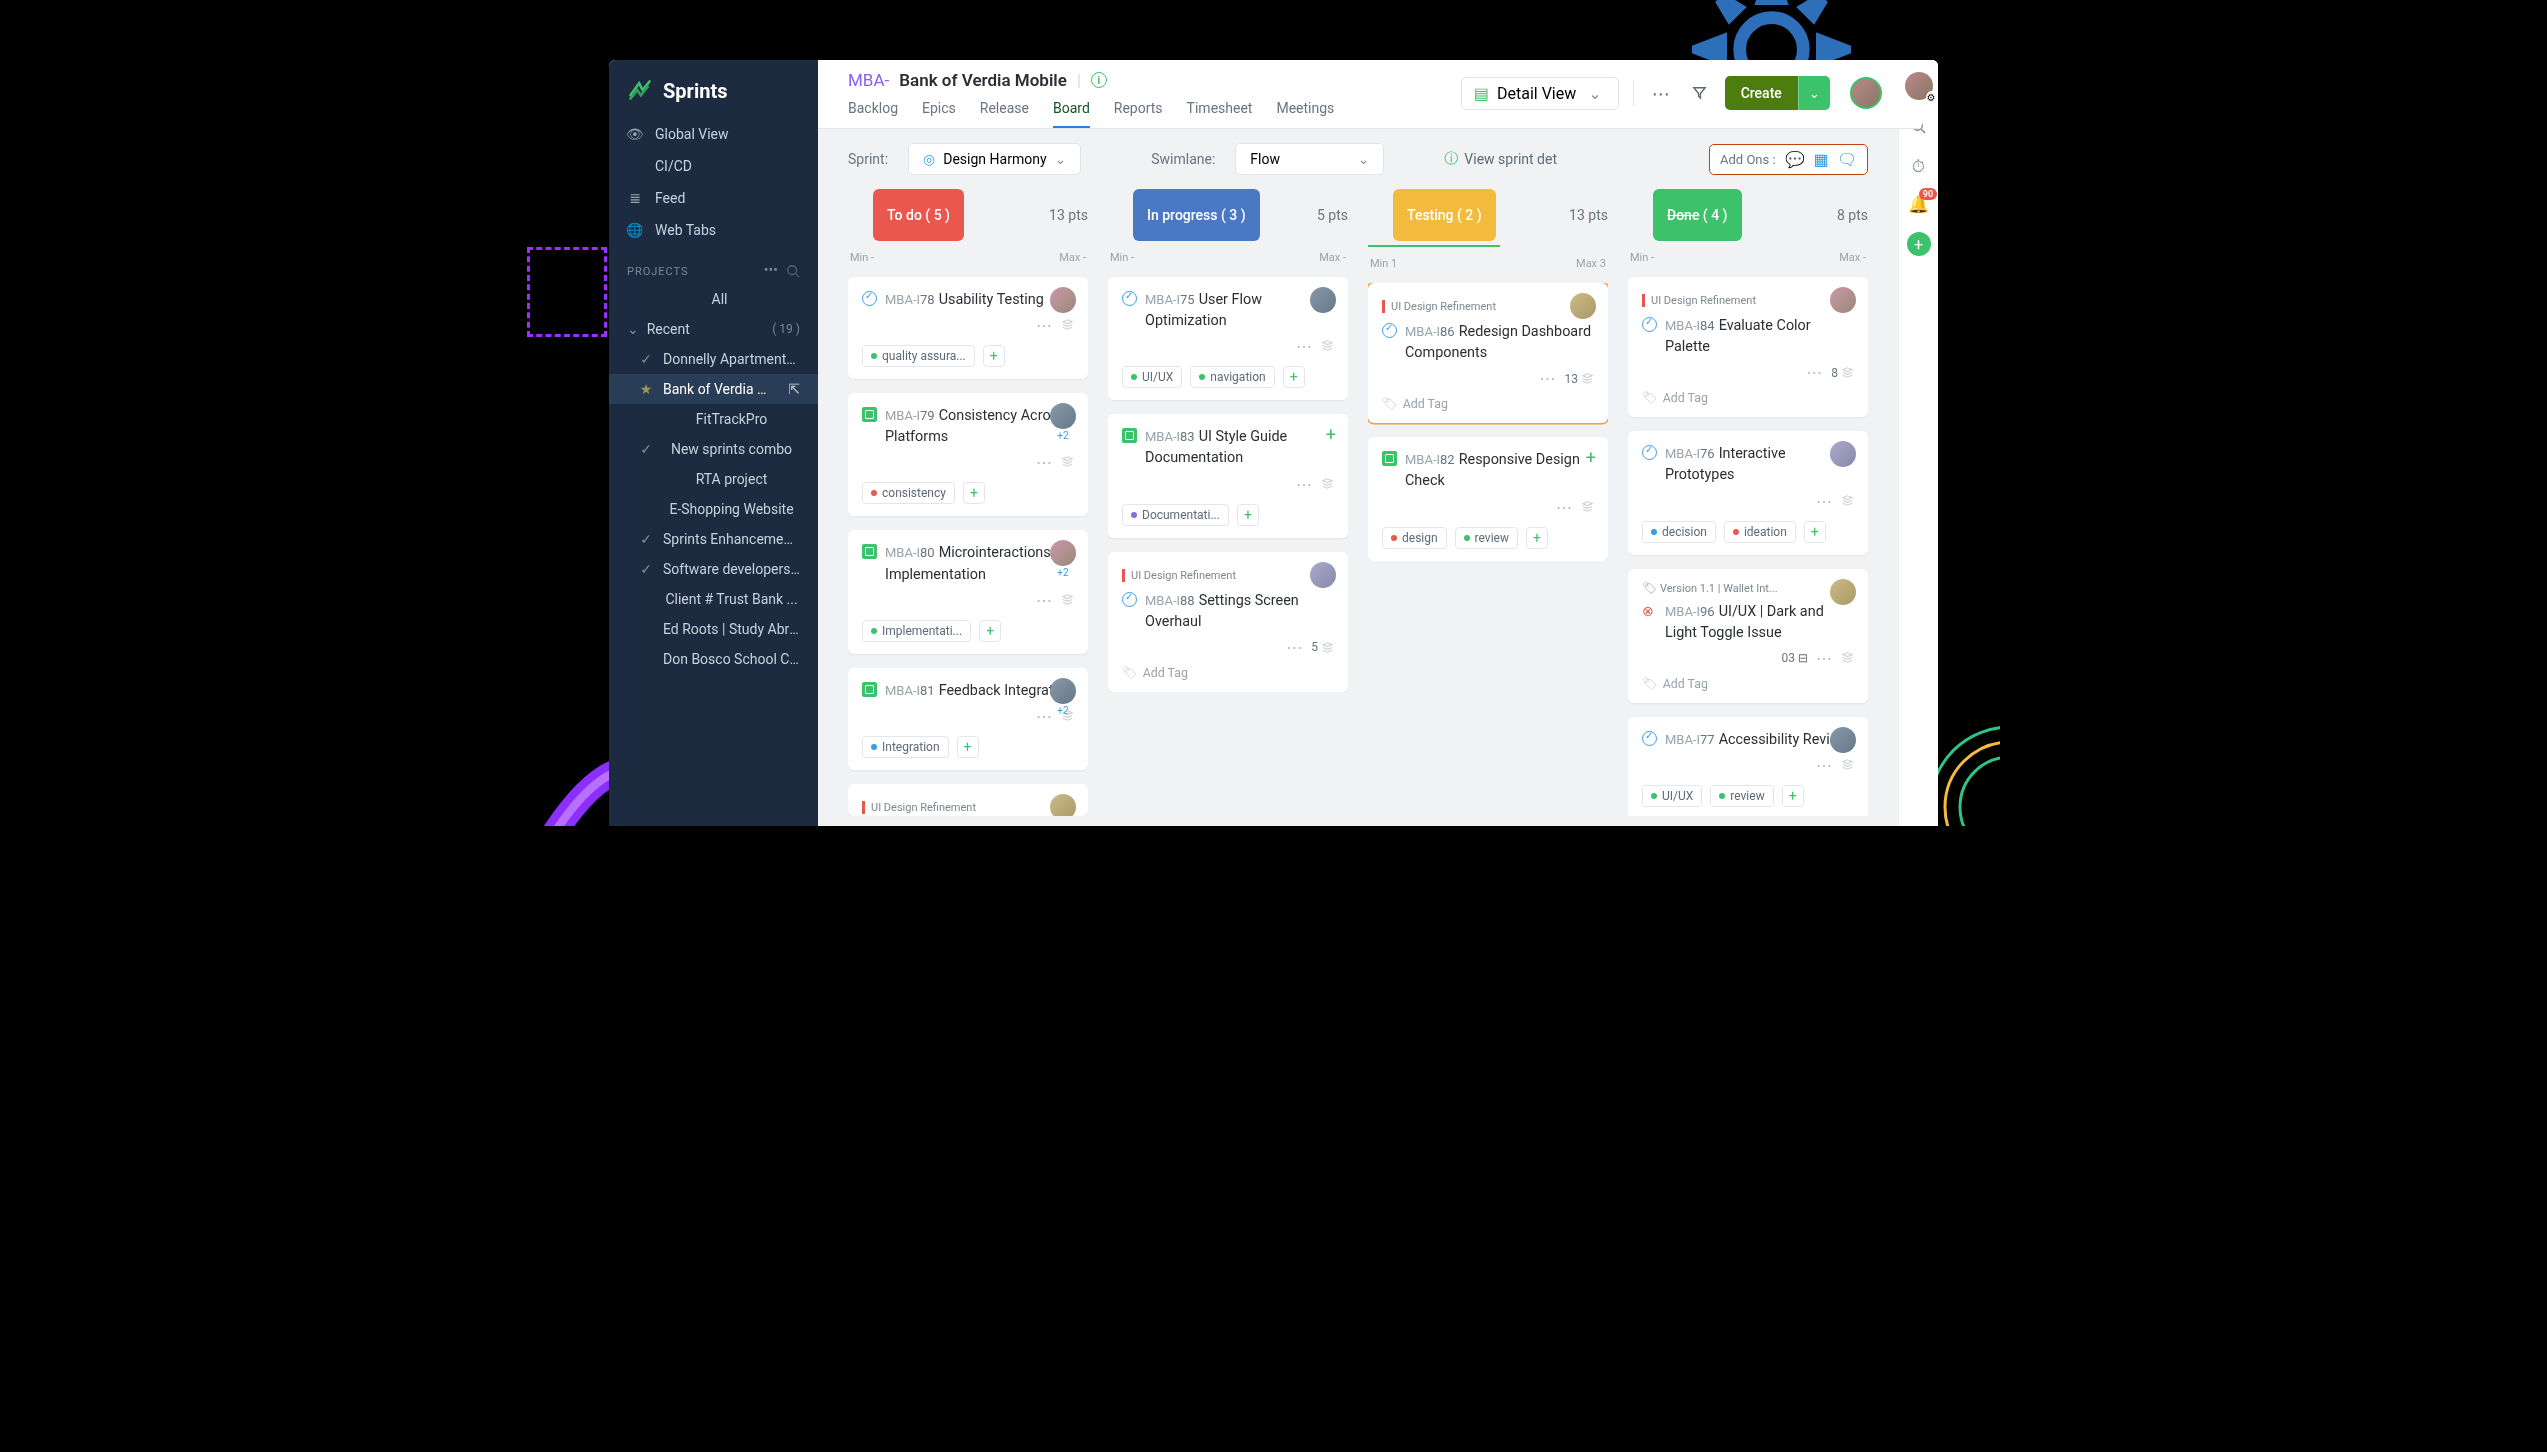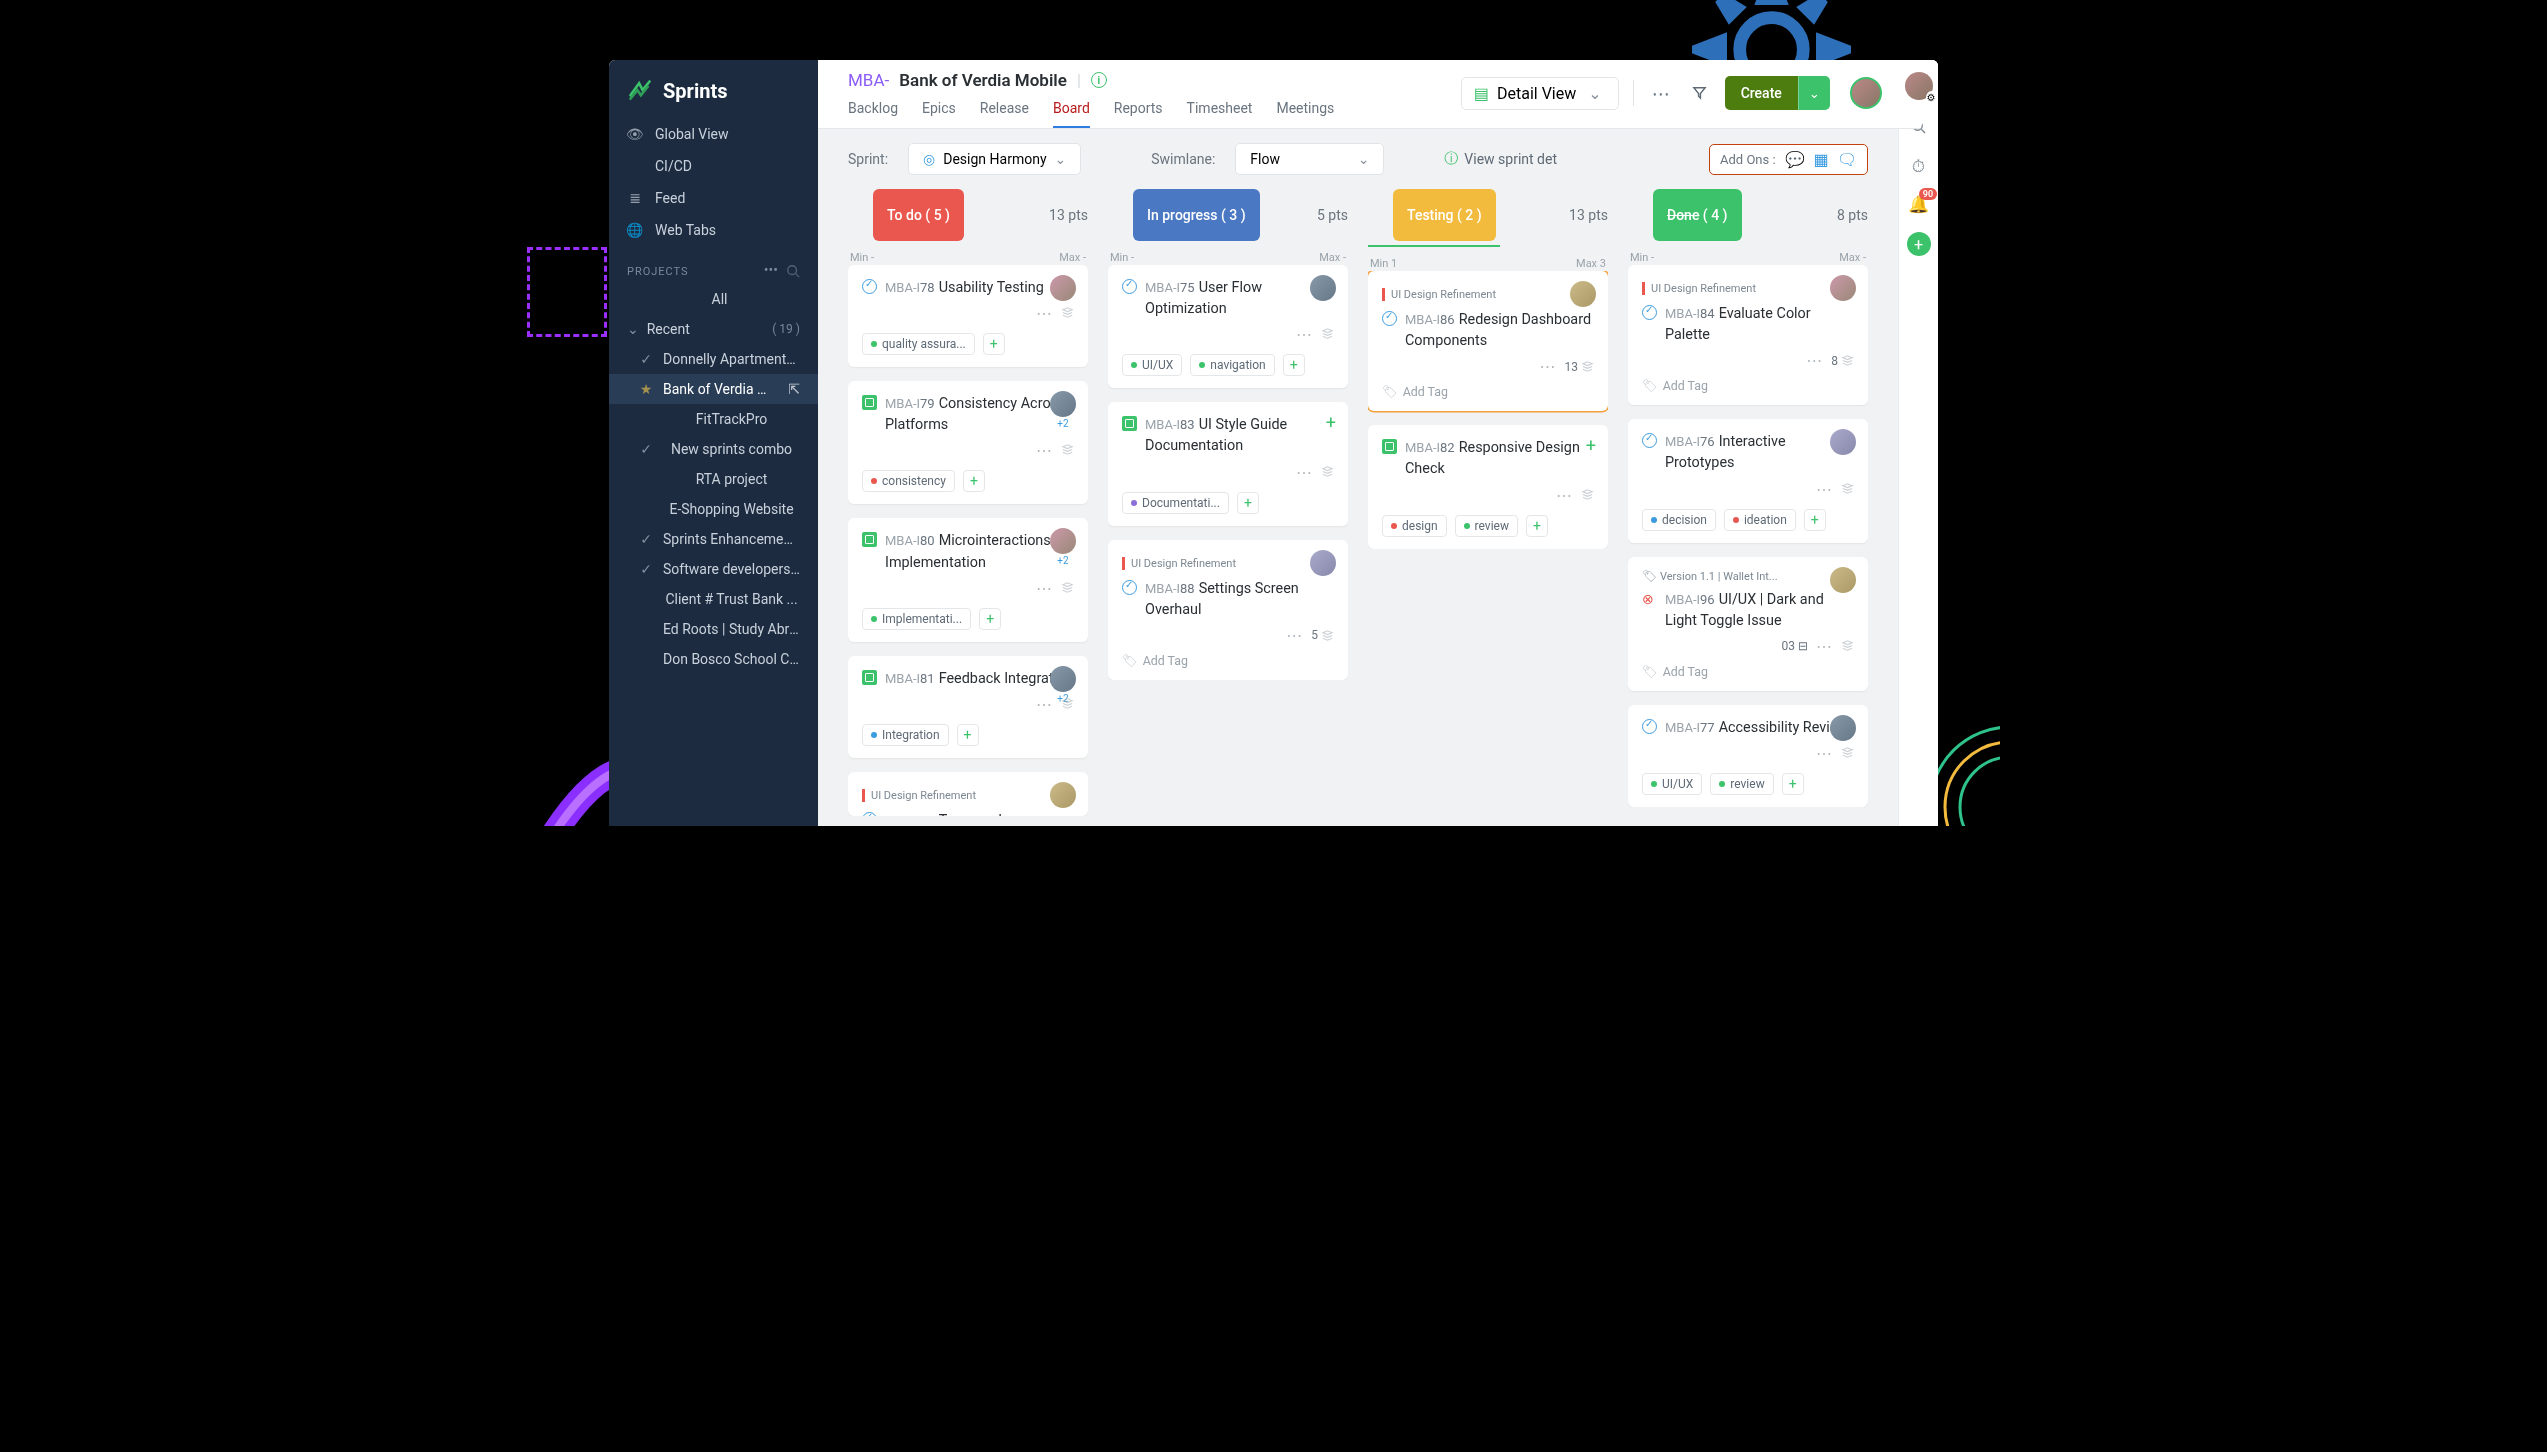--- a/index.html
+++ b/index.html
@@ -39,21 +39,21 @@
 .main { flex:1; display:flex; flex-direction:column; min-width:0; background:#f1f2f3; position:relative; }
 .topbar { background:#fff; border-bottom:1px solid #e5e7ea; position:relative; }
 .topbar::after { content:""; position:absolute; right:-40px; top:0; bottom:-1px; width:80px; background:#fff; transform:skewX(-28deg); border-bottom:1px solid #e5e7ea; }
 .title-row { display:flex; align-items:center; gap:10px; padding:10px 30px 2px; }
 .title-prefix { color:#8b5cf6; font-size:17px; }
 .title-main { font-size:17px; font-weight:600; color:#2a2f34; }
 .title-divider { color:#d4d8db; }
 .title-info { width:16px; height:16px; border:1.5px solid #3cc26b; border-radius:50%; display:flex; align-items:center; justify-content:center; color:#3cc26b; font-size:10px; font-weight:700; }
 .tabs-row { display:flex; gap:24px; padding:0 30px; }
 .tab { padding:8px 0 10px; color:#6a7580; font-size:14px; cursor:pointer; border-bottom:2px solid transparent; }
-.tab.active { color:#b91c1c; border-bottom-color:#2f7de1; }
+.tab.active { color:#14532d; border-bottom-color:#2f7de1; }
 
 .actionbar { position:absolute; top:6px; right:0; display:flex; align-items:center; gap:14px; padding:10px 16px; z-index:5; }
 .view-sel { display:flex; align-items:center; gap:8px; border:1px solid #e1e4e7; border-radius:5px; padding:6px 12px; background:#fff; cursor:pointer; }
 .view-sel .ico { color:#3cc26b; }
 .view-caret { color:#8a949e; padding:0 4px; }
 .icon-btn { color:#5e6a76; cursor:pointer; padding:4px; font-size:18px; }
 .action-sep { width:1px; height:26px; background:#e1e4e7; }
 .create-btn { background:#4d7c0f; color:#fff; border:none; border-radius:5px 0 0 5px; padding:9px 16px; font-size:14px; cursor:pointer; font-weight:500; }
 .create-split { display:flex; }
 .create-caret { background:#3cc26b; color:#fff; border:none; border-left:1px solid rgba(255,255,255,.3); border-radius:0 5px 5px 0; padding:9px 10px; cursor:pointer; }
@@ -74,21 +74,21 @@
 .board { flex:1; display:flex; gap:20px; padding:0 30px 10px; overflow:hidden; }
 .col { flex:1; min-width:0; display:flex; flex-direction:column; }
 .col-head { display:flex; align-items:center; justify-content:space-between; margin-bottom:6px; }
 .status-pill { padding:18px 14px; border-radius:6px; color:#fff; font-size:14px; font-weight:500;margin-left:25px; }
 .pill-todo { background:#e9574e; }
 .pill-prog { background:#4a78c3; }
 .pill-test { background:#f2bb3e; color:#fff; }
 .pill-done { background:#3cc26b; }
 .pill-done .strike { text-decoration:line-through; }
 .pts { color:#6a7580; font-size:14px; }
-.minmax { display:flex; justify-content:space-between; color:#9aa3ab; font-size:11px; padding:4px 2px 1px; }
+.minmax { display:flex; justify-content:space-between; color:#9aa3ab; font-size:11px; padding:4px 2px 13px; }
 .test-bar { height:2px; background:#3cc26b; width:55%; margin-top:-2px; margin-bottom:6px; }
 .cards { display:flex; flex-direction:column; gap:14px; overflow-y:auto; }
 
 .card { background:#fff; border-radius:6px; padding:12px 14px; box-shadow:0 1px 2px rgba(0,0,0,.06); position:relative; }
 .card.flag-orange { box-shadow:0 0 0 1.5px #f2a23e, 0 1px 2px rgba(0,0,0,.06); }
 .card-epic { font-size:11px; color:#7d8892; border-left:3px solid #e9574e; padding-left:6px; margin-bottom:8px; display:inline-block; }
 .card-title-row { display:flex; align-items:flex-start; gap:8px; }
 .card-ico { width:15px; height:15px; flex-shrink:0; margin-top:2px; }
 .ico-task { border:1.5px solid #3b9de0; border-radius:50%; position:relative; }
 .ico-task::after { content:"✓"; position:absolute; top:-2px; left:2px; font-size:10px; color:#3b9de0; }

